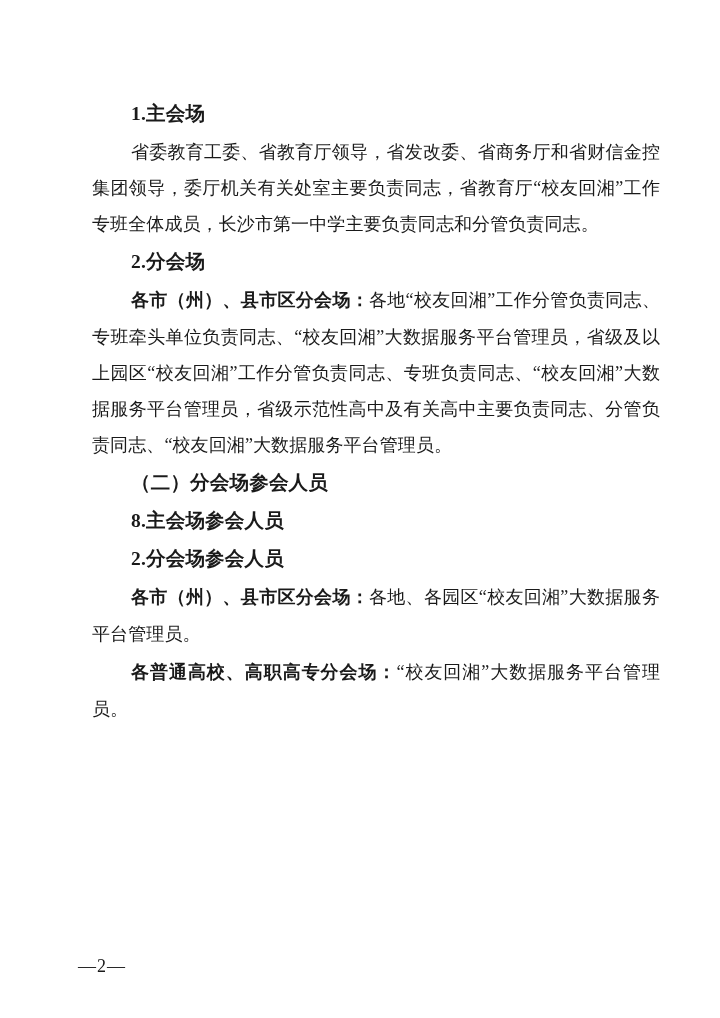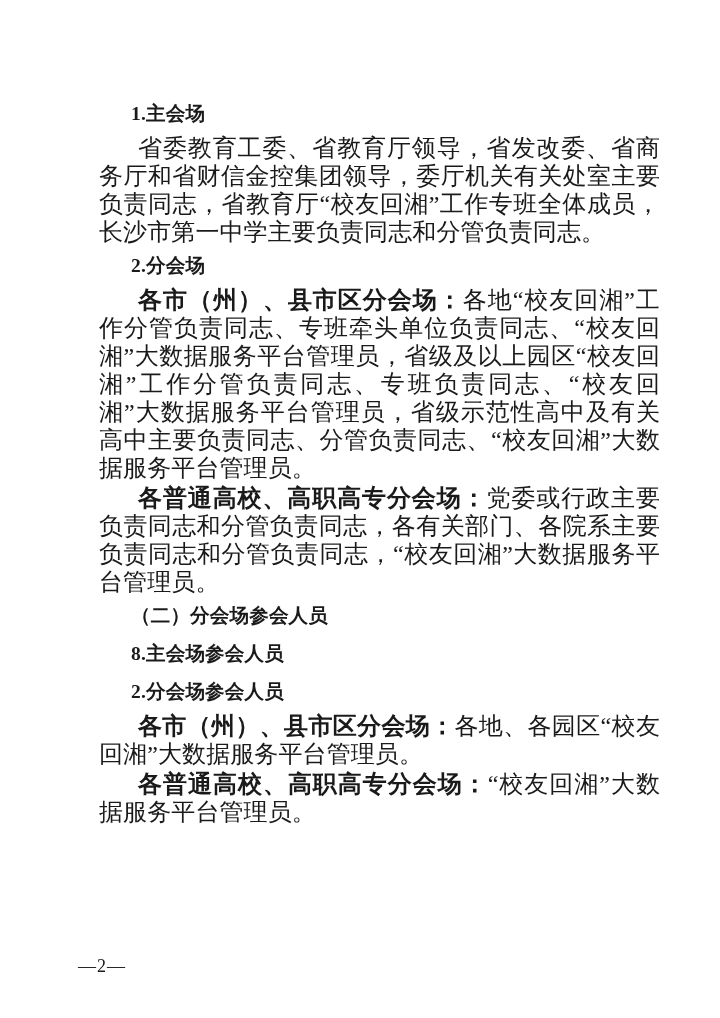--- a/index.html
+++ b/index.html
@@ -27,30 +27,30 @@
     margin: 0 0 2px 0;
   }
   .heading {
     font-weight: bold;
     font-size: 19.5px;
     line-height: 36px;
     text-indent: 39px;
     letter-spacing: 0.2px;
   }
   .para {
-    font-size: 24px;
-    line-height: 28px;
+    font-size: 18px;
+    line-height: 36px;
     text-indent: 39px;
     text-align: justify;
     text-justify: inter-ideograph;
     letter-spacing: 0.1px;
-    margin-left: 7px;
   }
   .para .lead {
     font-weight: bold;
+    font-family: Liberation Mono, monospace;
   }
   .footer {
     position: absolute;
     left: 76px;
     bottom: 40px;
     width: 568px;
     font-size: 18px;
     line-height: 24px;
     text-align: left;
     letter-spacing: 1px;
@@ -68,23 +68,20 @@
   <div class="block heading">1.主会场</div>
 
   <div class="block para">省委教育工委、省教育厅领导，省发改委、省商务厅和省财信金控集团领导，委厅机关有关处室主要负责同志，省教育厅“校友回湘”工作专班全体成员，长沙市第一中学主要负责同志和分管负责同志。</div>
 
   <div class="block heading">2.分会场</div>
 
   <div class="block para">
     <span class="lead">各市（州）、县市区分会场：</span><span>各地“校友回湘”工作分管负责同志、专班牵头单位负责同志、“校友回湘”大数据服务平台管理员，省级及以上园区“校友回湘”工作分管负责同志、专班负责同志、“校友回湘”大数据服务平台管理员，省级示范性高中及有关高中主要负责同志、分管负责同志、“校友回湘”大数据服务平台管理员。</span>
   </div>
 
-  <div class="block para">
-    <span class="lead">各普通高校、高职高专分会场：</span><span>党委或行政主要负责同志和分管负责同志，各有关部门、各院系主要负责同志和分管负责同志，“校友回湘”大数据服务平台管理员。</span>
-  </div>
 
   <div class="block heading">（二）分会场参会人员</div>
 
   <div class="block heading">8.主会场参会人员</div>
 
 
   <div class="block heading">2.分会场参会人员</div>
 
   <div class="block para">
     <span class="lead">各市（州）、县市区分会场：</span><span>各地、各园区“校友回湘”大数据服务平台管理员。</span>

